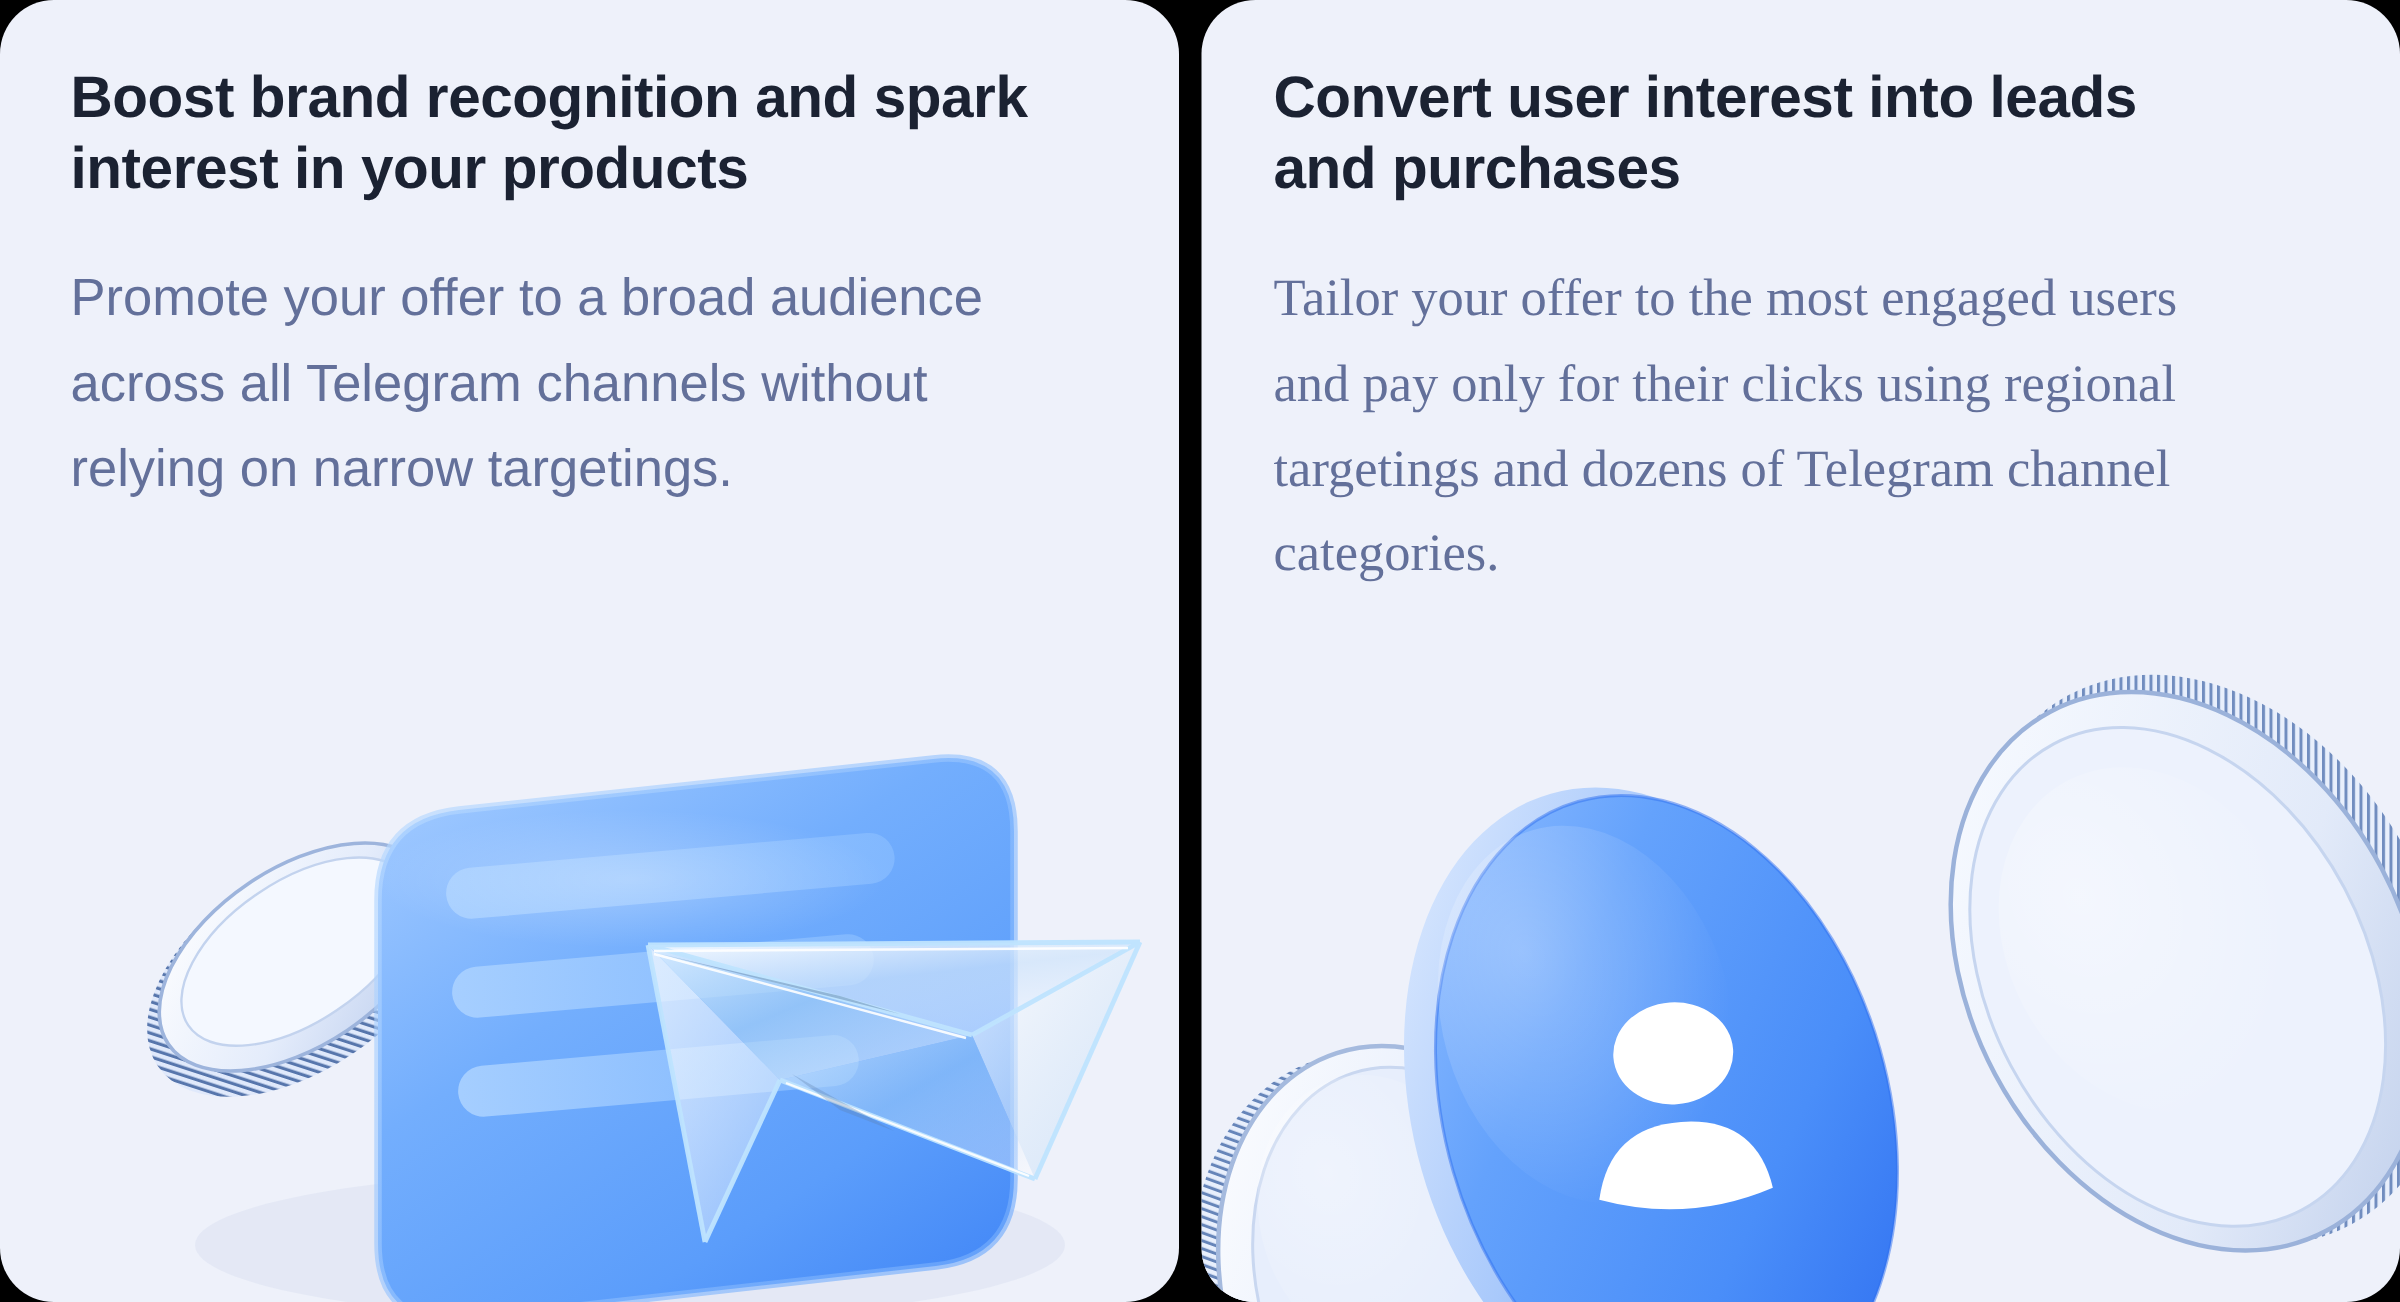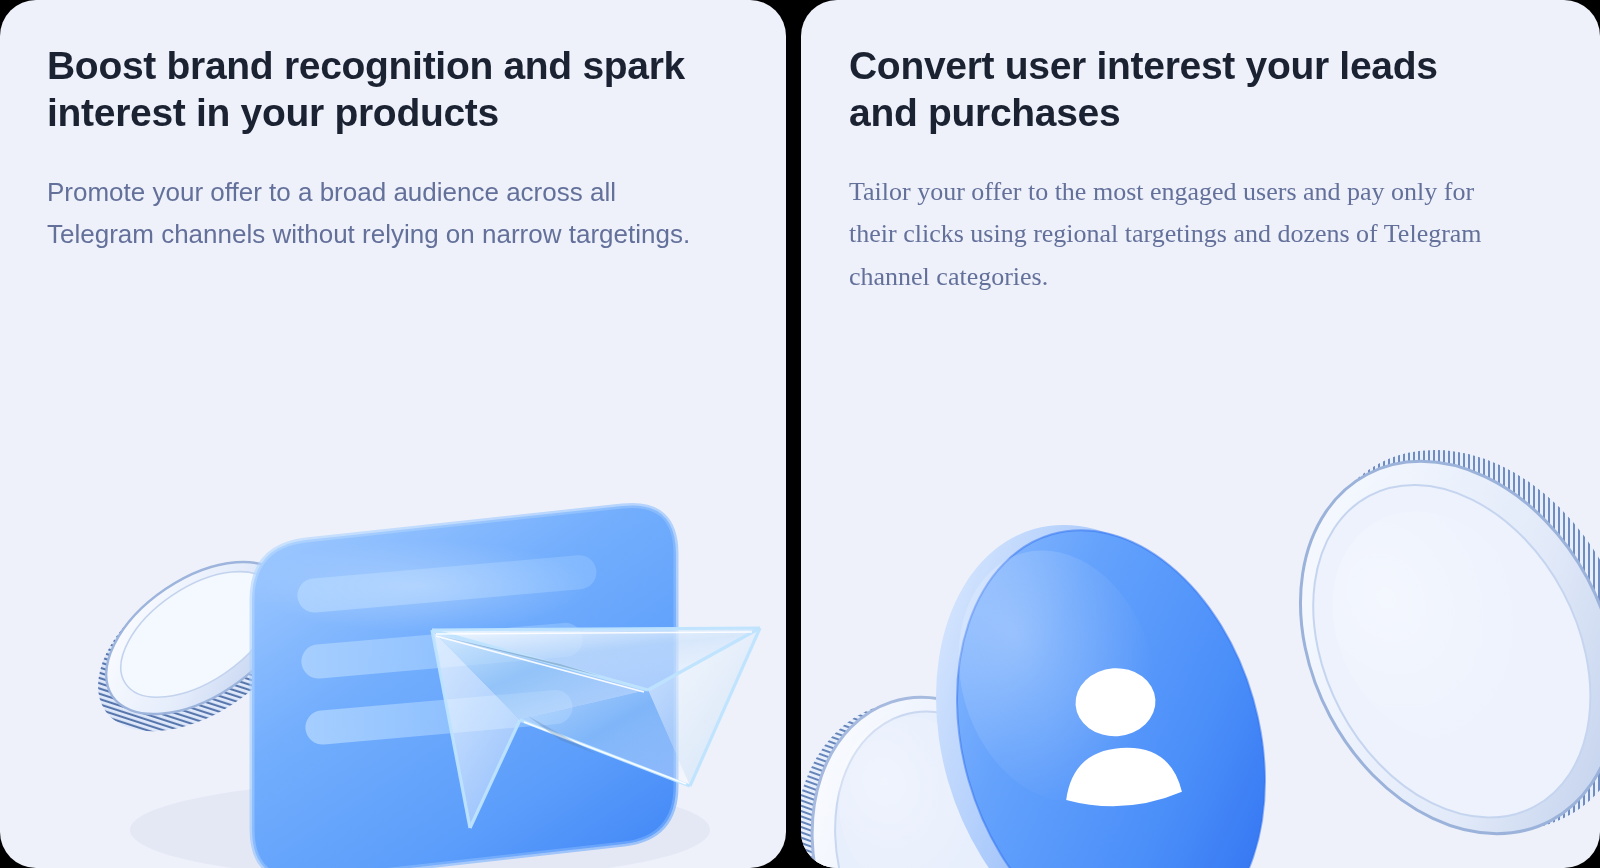--- a/index.html
+++ b/index.html
@@ -51,21 +51,21 @@
     font-weight: 700;
     letter-spacing: -0.3px;
     color: #1b2232;
     max-width: 640px;
   }
   .card--right .card-title { max-width: 620px; }
 
   .card-desc {
     margin: 0;
     padding-top: 35px;
-    font-size: 26px;
+    font-size: 35px;
     line-height: 1.62;
     font-weight: 400;
     color: #63709a;
     max-width: 670px;
   }
   .card--right .card-desc { max-width: 660px; font-family: Liberation Serif, serif; }
 
   
   .illus {
     position: absolute;
@@ -290,18 +290,18 @@
 
           <g fill="#ffffff" transform="translate(6,6) rotate(12)">
             <ellipse cx="0" cy="-42" rx="40" ry="34"></ellipse>
             <path d="M-56 52 q10 -48 58 -48 q50 0 58 48 q-58 20 -116 0 z"></path>
           </g>
         </g>
       </svg>
     </div>
 
     <div class="card-text">
-      <h2 class="card-title">Convert user interest your leads and purchases</h2>
+      <h2 class="card-title">Convert user interest into leads and purchases</h2>
       <p class="card-desc">Tailor your offer to the most engaged users and pay only for their clicks using regional targetings and dozens of Telegram channel categories.</p>
     </div>
   </section>
 
 </div>
 
 </body></html>

